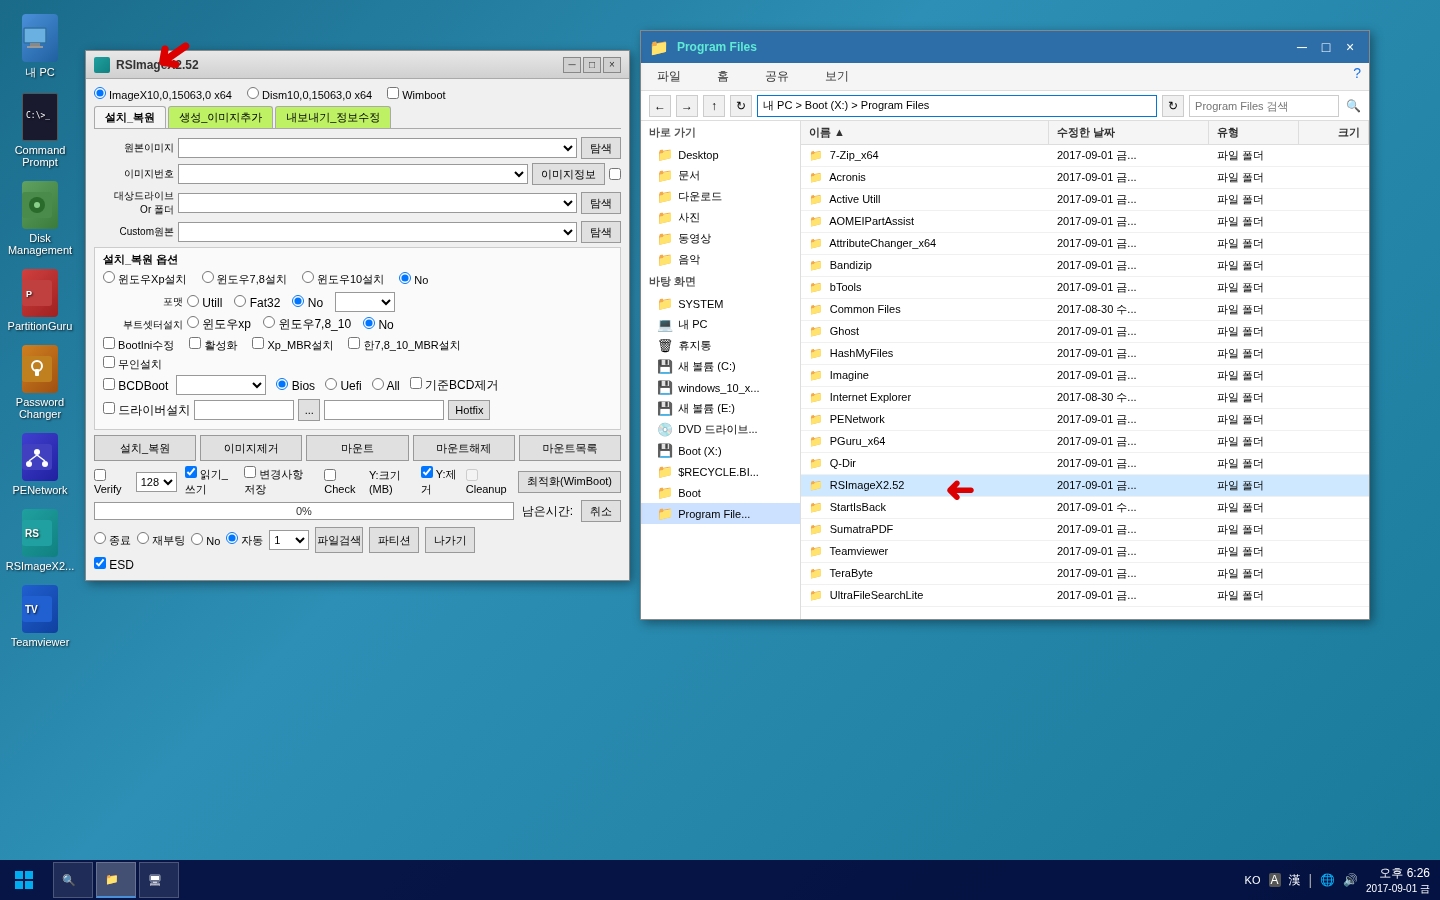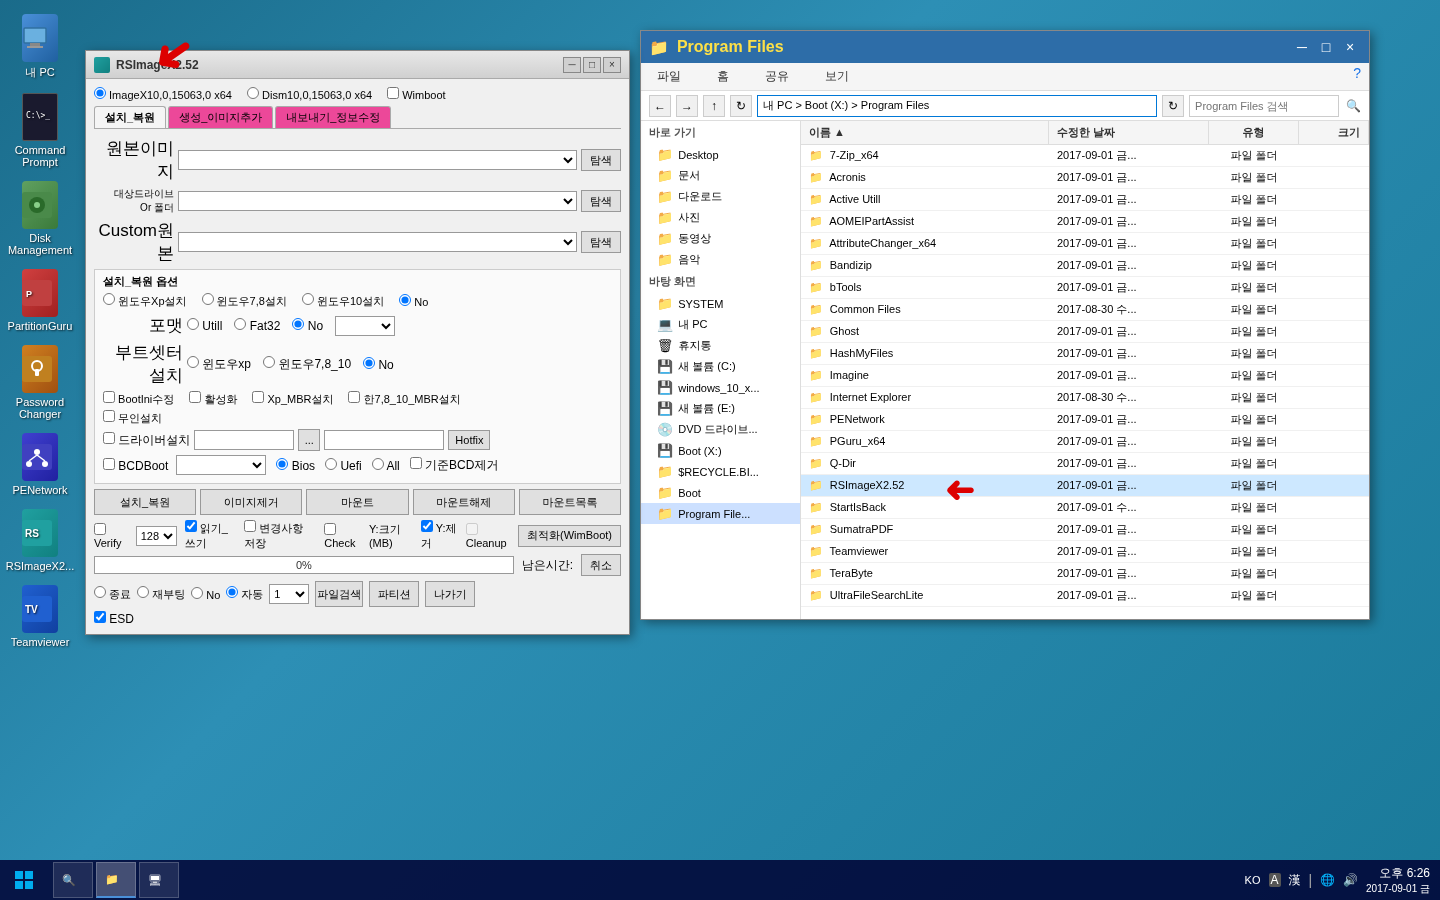--- a/index.html
+++ b/index.html
@@ -113,21 +113,21 @@
     
     .tabs-bar {
       display: flex;
       border-bottom: 1px solid #aaa;
       margin-bottom: 8px;
     }
     .tab {
       padding: 3px 10px;
       border: 1px solid #aaa;
       border-bottom: none;
-      background: #ec4899;
+      background: #bef264;
       font-size: 11px;
       cursor: pointer;
       margin-right: 2px;
       border-radius: 3px 3px 0 0;
     }
     .tab.active { background: #f5f5f5; font-weight: bold; }
 
     
     .radio-row {
       display: flex;
@@ -137,21 +137,21 @@
       font-size: 11px;
     }
     .form-row {
       display: flex;
       align-items: center;
       margin-bottom: 4px;
       gap: 4px;
     }
     .form-label {
       width: 80px;
-      font-size: 17px;
+      font-size: 10px;
       text-align: right;
       flex-shrink: 0;
     }
     .form-input {
       flex: 1;
       height: 20px;
       border: 1px solid #999;
       background: white;
       font-size: 11px;
       padding: 0 3px;
@@ -380,21 +380,21 @@
       flex-shrink: 0;
     }
     .file-col {
       padding: 4px 8px;
       border-right: 1px solid #ddd;
       overflow: hidden;
       white-space: nowrap;
     }
     .col-name { flex: 1; min-width: 180px; }
     .col-date { width: 160px; }
-    .col-type { width: 90px; text-align: center; }
+    .col-type { width: 90px; }
     .col-size { width: 70px; text-align: right; }
 
     .file-list-body {
       flex: 1;
       overflow-y: auto;
     }
     .file-row {
       display: flex;
       align-items: center;
       font-size: 11px;
@@ -638,20 +638,26 @@
     <div class="tabs-bar">
       <div class="tab active">설치_복원</div>
       <div class="tab">생성_이미지추가</div>
       <div class="tab">내보내기_정보수정</div>
     </div>
 
     <div class="form-row">
       <span class="form-label">원본이미지</span>
       <select class="form-input dropdown-select" style="flex:1"></select>
       <button class="form-btn">탐색</button>
+    </div>
+    <div class="form-row">
+      <span class="form-label">이미지번호</span>
+      <select class="form-input dropdown-select" style="flex:1"></select>
+      <button class="form-btn">이미지정보</button>
+      <input type="checkbox" style="">
     </div>
     <div class="form-row">
       <span class="form-label" style="font-size:10px;">대상드라이브<br>Or 폴더</span>
       <select class="form-input dropdown-select" style="flex:1"></select>
       <button class="form-btn">탐색</button>
     </div>
     <div class="form-row">
       <span class="form-label">Custom원본</span>
       <select class="form-input dropdown-select" style="flex:1"></select>
       <button class="form-btn">탐색</button>
@@ -681,33 +687,33 @@
       <div class="checkbox-row">
         <label><input type="checkbox" style=""> <span>BootIni수정</span></label>
         <label><input type="checkbox" style=""> <span>활성화</span></label>
         <label><input type="checkbox" style=""> <span>Xp_MBR설치</span></label>
         <label><input type="checkbox" style=""> <span>한7,8_10_MBR설치</span></label>
       </div>
       <div class="checkbox-row">
         <label><input type="checkbox" style=""> <span>무인설치</span></label>
       </div>
       <div class="form-row">
-        <label><input type="checkbox" style=""> <span>드라이버설치</span></label>
-        <input type="text" class="form-input" style="width: 100px; flex: 0 0 auto;">
-        <button class="form-btn" style="width:22px;padding:0">...</button>
-        <input type="text" class="form-input" style="width: 120px; flex: 0 0 auto;">
-        <button class="hotfix-btn">Hotfix</button>
-      </div>
-      <div class="form-row">
         <label><input type="checkbox" style=""> <span>BCDBoot</span></label>
         <select class="dropdown-select" style="width:90px;margin-left:4px"></select>
         <label style="margin-left:6px"><input type="radio" name="bcd_mode" checked="" style=""> <span>Bios</span></label>
         <label style="margin-left:6px"><input type="radio" name="bcd_mode" style=""> <span>Uefi</span></label>
         <label style="margin-left:6px"><input type="radio" name="bcd_mode" style=""> <span>All</span></label>
         <label style="margin-left:6px"><input type="checkbox" style=""> <span>기준BCD제거</span></label>
+      </div>
+      <div class="form-row">
+        <label><input type="checkbox" style=""> <span>드라이버설치</span></label>
+        <input type="text" class="form-input" style="width: 100px; flex: 0 0 auto;">
+        <button class="form-btn" style="width:22px;padding:0">...</button>
+        <input type="text" class="form-input" style="width: 120px; flex: 0 0 auto;">
+        <button class="hotfix-btn">Hotfix</button>
       </div>
     </div>
 
     <div class="action-buttons">
       <button class="action-btn">설치_복원</button>
       <button class="action-btn">이미지제거</button>
       <button class="action-btn">마운트</button>
       <button class="action-btn">마운트해제</button>
       <button class="action-btn">마운트목록</button>
     </div>
@@ -747,21 +753,21 @@
       <label><input type="checkbox" checked="" style=""> <span>ESD</span></label>
     </div>
   </div>
 </div>
 
 <div class="explorer-window">
 
   <div class="explorer-titlebar">
     <div style="display:flex;align-items:center;gap:8px">
       <span style="color:#ffc000;font-size:16px">📁</span>
-      <span style="color:#fde047;font-size:16px;font-weight:bold;">Program Files</span>
+      <span style="color:#5eead4;font-size:12px;font-weight:bold;">Program Files</span>
     </div>
     <div class="explorer-win-controls">
       <div class="exp-btn">─</div>
       <div class="exp-btn">□</div>
       <div class="exp-btn close">×</div>
     </div>
   </div>
 
   <div class="explorer-ribbon">
     <span class="ribbon-tab">파일</span>

